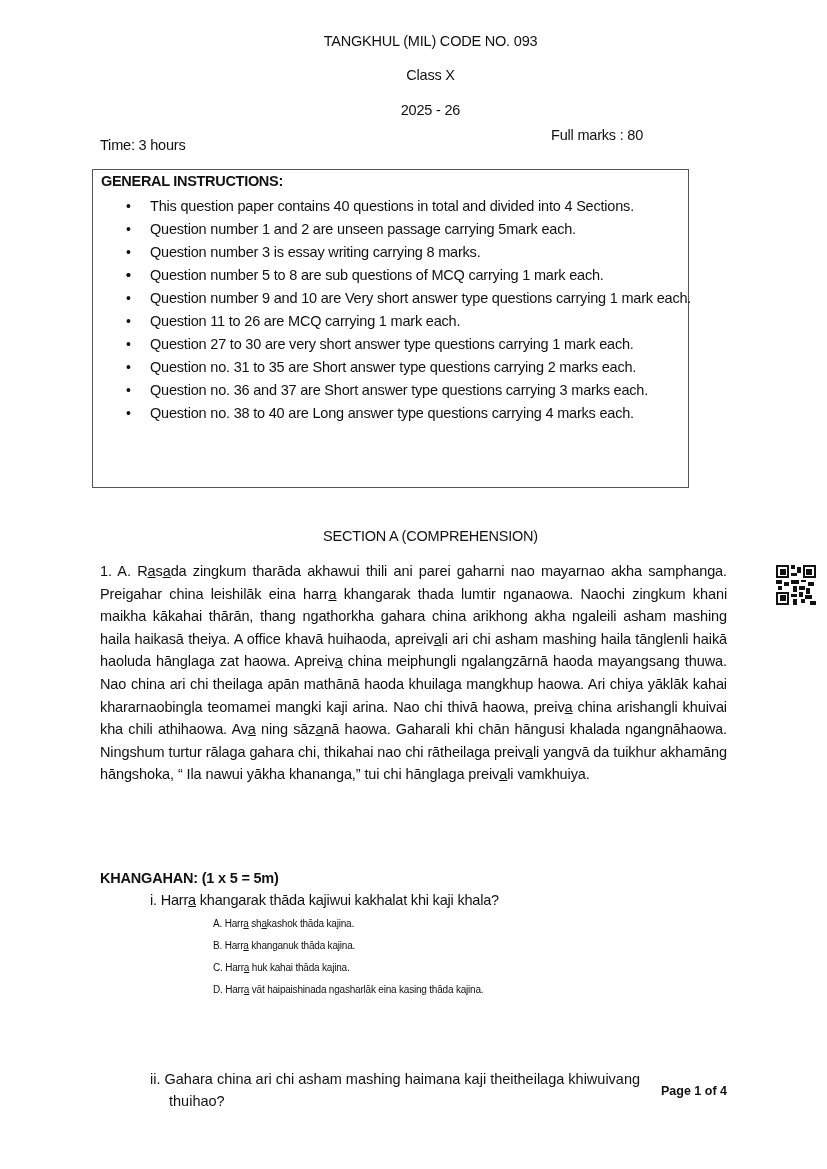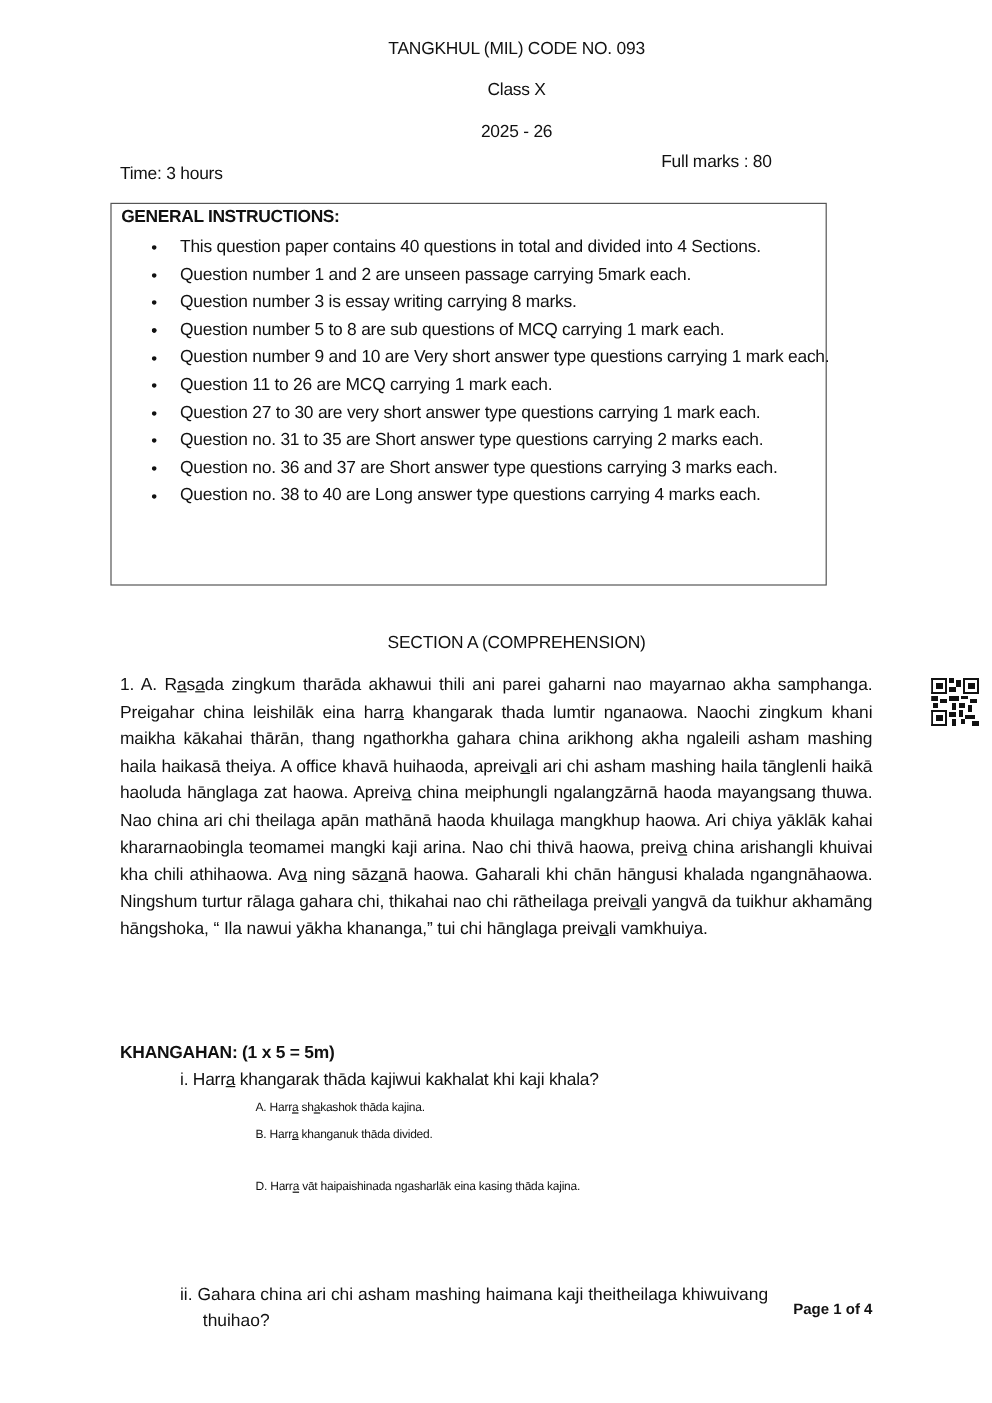--- a/index.html
+++ b/index.html
@@ -112,21 +112,25 @@
     <span>i.</span>
     <span>Harr</span><span class="u">a</span><span> khangarak thāda kajiwui kakhalat khi kaji khala?</span>
   </div>
 
   <div class="opt" style="top:913px;">
     <span>A.</span>
     <span>Harr</span><span class="u">a</span><span> sh</span><span class="u">a</span><span>kashok thāda kajina.</span>
   </div>
   <div class="opt" style="top:935px;">
     <span>B.</span>
-    <span>Harr</span><span class="u">a</span><span> khanganuk thāda divided.</span>
+    <span>Harr</span><span class="u">a</span><span> khanganuk thāda kajina.</span>
+  </div>
+  <div class="opt" style="top:957px;">
+    <span>C.</span>
+    <span>Harr</span><span class="u">a</span><span> huk kahai thāda kajina.</span>
   </div>
   <div class="opt" style="top:979px;">
     <span>D.</span>
     <span>Harr</span><span class="u">a</span><span> vāt haipaishinada ngasharlāk eina kasing thāda kajina.</span>
   </div>
 
   <div class="q2">
     <div><span>ii.</span> <span>Gahara china ari chi asham mashing haimana kaji theitheilaga khiwuivang</span></div>
     <div class="indent">thuihao?</div>
   </div>

